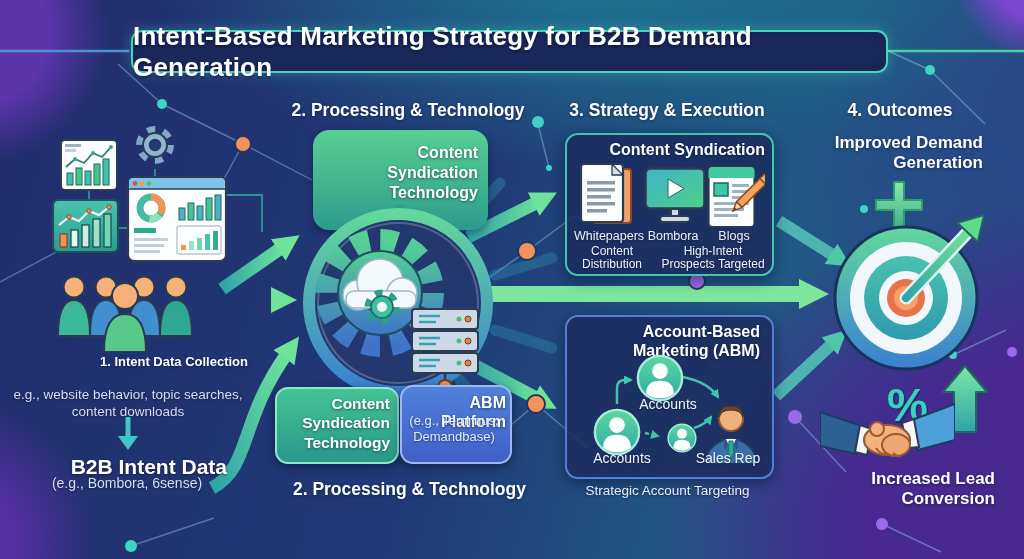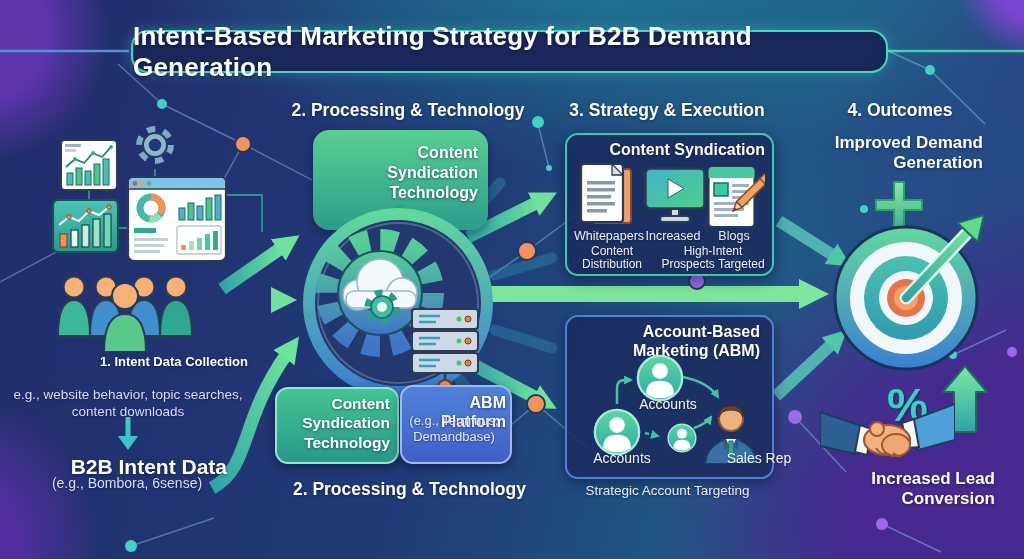--- a/index.html
+++ b/index.html
@@ -13,21 +13,21 @@
       radial-gradient(ellipse 560px 440px at 104% 94%, #47298f 0%, #47298f 38%, rgba(71,41,143,0) 74%),
       radial-gradient(ellipse 620px 280px at 58% -6%, rgba(31,125,148,.95) 0%, rgba(31,125,148,0) 72%),
       radial-gradient(ellipse 340px 220px at 97% 28%, rgba(38,74,136,.85) 0%, rgba(38,74,136,0) 70%),
       linear-gradient(105deg,#232c6c 0%,#203a77 45%,#205984 72%,#2f3f86 100%);
   }
   .abs{position:absolute;}
   .txt{color:#fff;font-weight:700;text-align:right;text-shadow:0 1px 3px rgba(8,18,40,.55);line-height:1.2;}
   .sub{color:#d9def0;font-weight:400;text-align:center;text-shadow:0 1px 2px rgba(8,18,40,.5);line-height:1.25;}
   .title-box{
     left:131px;top:30px;width:753px;height:39px;background:#1b295d;
-    border:2.5px solid #45d6c0;border-radius:17px;display:flex;align-items:center;justify-content:center;
+    border:2.5px solid #45d6c0;border-radius:11px;display:flex;align-items:center;justify-content:center;
     box-shadow:0 0 14px rgba(69,214,192,.35), inset 0 0 18px rgba(20,30,70,.6);
   }
   .title-box span{color:#fff;font-weight:700;font-size:26px;letter-spacing:.2px;text-shadow:0 2px 3px rgba(0,0,0,.4);}
   .col-head{top:100px;transform:translateX(-50%);white-space:nowrap;font-size:17.5px;}
   .panel{background:rgba(28,44,94,.85);border-radius:13px;box-shadow:0 4px 14px rgba(5,12,35,.45);}
   .panel.cs{left:565px;top:133px;width:205px;height:139px;border:2px solid #3ec6b2;}
   .panel.abm{left:565px;top:315px;width:205px;height:160px;border:2px solid #4f7fd6;}
   .shield{
     left:313px;top:130px;width:175px;height:100px;border-radius:16px;
     background:linear-gradient(180deg,#58cf92,#2c9c8c);
@@ -356,21 +356,21 @@
     </g>
     <g transform="rotate(45 38 38)">
       <rect x="34" y="12" width="8" height="34" fill="#f2a35c" stroke="#8a4b2a" stroke-width="1.6"></rect>
       <rect x="34" y="6" width="8" height="7" fill="#e8b84b" stroke="#8a4b2a" stroke-width="1.6"></rect>
       <polygon points="34,46 42,46 38,55" fill="#f6d7a0" stroke="#8a4b2a" stroke-width="1.4"></polygon>
       <polygon points="36.5,51 39.5,51 38,55" fill="#5a4632"></polygon>
     </g>
   </svg>
 
   <div class="abs sub" style="left:567px;top:229px;width:84px;font-size:12.5px;color:#eef2fa;">Whitepapers</div>
-  <div class="abs sub" style="left:637px;top:229px;width:72px;font-size:12.5px;color:#eef2fa;">Increased</div>
+  <div class="abs sub" style="left:637px;top:229px;width:72px;font-size:12.5px;color:#eef2fa;">Bombora</div>
   <div class="abs sub" style="left:705px;top:229px;width:58px;font-size:12.5px;color:#eef2fa;">Blogs</div>
   <div class="abs sub" style="left:572px;top:245px;width:80px;font-size:12px;line-height:1.12;color:#eef2fa;">Content Distribution</div>
   <div class="abs sub" style="left:660px;top:245px;width:106px;font-size:12px;line-height:1.12;color:#eef2fa;">High-Intent Prospects Targeted</div>
 
   <div class="abs panel abm"></div>
   <div class="abs txt" style="left:575px;top:322px;width:185px;font-size:16px;">Account-Based Marketing (ABM)</div>
 
   <svg class="abs" style="left:636px;top:354px;" width="48" height="48" viewBox="0 0 52 52">
     <defs>
         <linearGradient id="gPers" x1="0" y1="0" x2="0" y2="1">
@@ -398,21 +398,21 @@
     <path d="M18,17 Q18,6 30,6 Q42,6 42,17 Q40,10 30,10 Q20,10 18,17 Z" fill="#6a4630" stroke="#4a2f1e" stroke-width="1"></path>
     <path d="M4,64 Q6,42 30,38 Q54,42 56,64 Z" fill="#3a6ea8" stroke="#1d3b5e" stroke-width="2"></path>
     <polygon points="22,39 30,40 24,50" fill="#2d5586"></polygon>
       <polygon points="38,39 30,40 36,50" fill="#2d5586"></polygon>
     <polygon points="25,39 35,39 30,50" fill="#ffffff"></polygon>
     <polygon points="28,41 32,41 33,53 30,59 27,53" fill="#2fa892" stroke="#1d6b5e" stroke-width="1"></polygon>
   </svg>
 
   <div class="abs sub" style="left:623px;top:396px;width:90px;font-size:14px;color:#f2f5fc;">Accounts</div>
   <div class="abs sub" style="left:577px;top:450px;width:90px;font-size:14px;color:#f2f5fc;">Accounts</div>
-  <div class="abs sub" style="left:714px;top:450px;width:90px;font-size:14px;color:#f2f5fc;">Sales Rep</div>
+  <div class="abs sub" style="left:683px;top:450px;width:90px;font-size:14px;color:#f2f5fc;">Sales Rep</div>
 
   <div class="abs sub" style="left:565px;top:483px;width:205px;font-size:13.5px;color:#e8ecf5;">Strategic Account Targeting</div>
 
   <div class="abs txt" style="left:813px;top:133px;width:170px;font-size:17px;">Improved Demand Generation</div>
 
   <svg class="abs" style="left:871px;top:177px;" width="56" height="56" viewBox="0 0 56 56">
     <defs>
         <linearGradient id="gPlus" x1="0" y1="0" x2="0" y2="1">
       <stop offset="0" stop-color="#8ae8a8"></stop>
           <stop offset="1" stop-color="#3fae8a"></stop>

